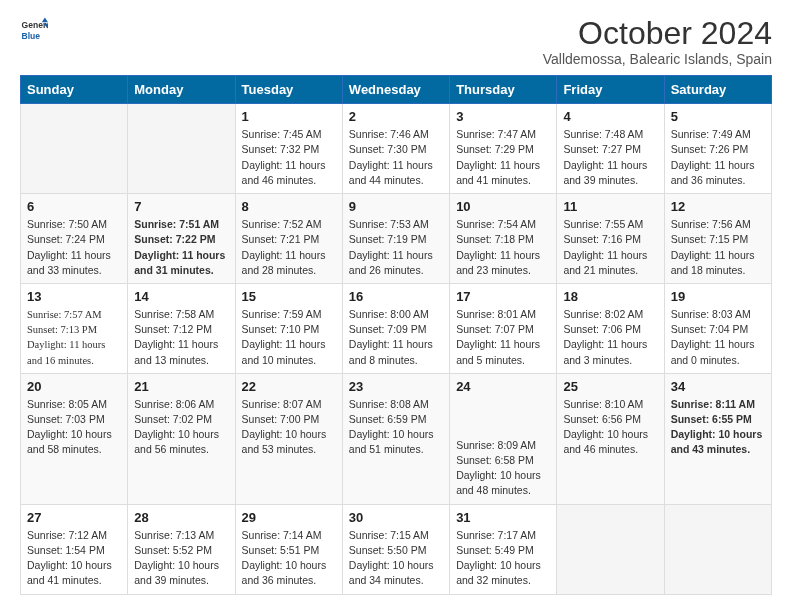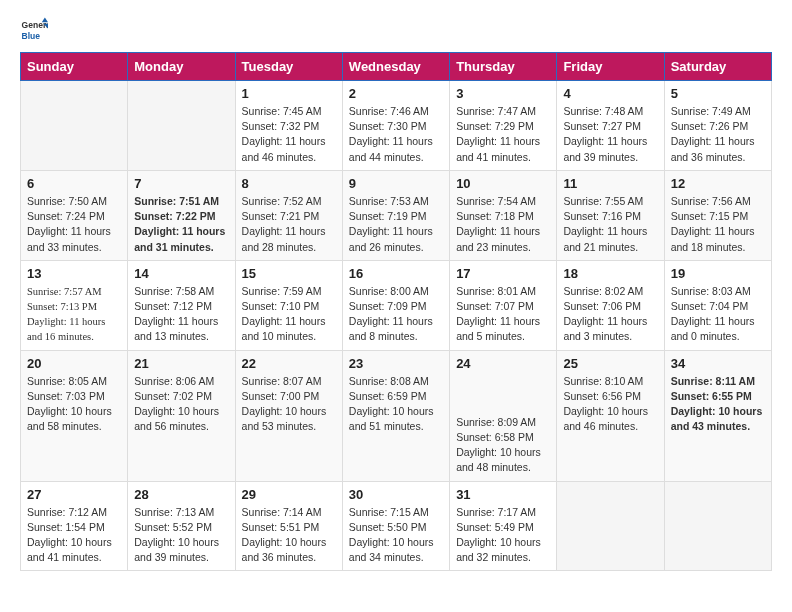--- a/index.html
+++ b/index.html
@@ -40,21 +40,21 @@
     .location {
       font-size: 14px;
       color: #555;
     }
     .calendar {
       width: 100%;
       border-collapse: collapse;
       border: 1px solid #ccc;
     }
     .calendar th {
-      background-color: #be185d;
+      background-color: #0369a1;
       color: #fff;
       font-size: 13px;
       font-weight: bold;
       padding: 6px 6px;
       text-align: left;
       border: 1px solid #2a6bbf;
     }
     .calendar td {
       vertical-align: top;
       border: 1px solid #ddd;
@@ -92,20 +92,24 @@
 <div class="page">
   <div class="header">
     <div class="logo">
       <svg class="logo-icon" viewBox="0 0 36 36">
         <rect x="0" y="0" width="36" height="36" fill="white"></rect>
         <text x="2" y="16" font-size="11" font-weight="bold" fill="#333" font-family="Arial">General</text>
         <text x="2" y="30" font-size="11" font-weight="bold" fill="#1a5fa8" font-family="Arial">Blue</text>
         <polygon points="28,8 36,8 32,2" fill="#1a5fa8"></polygon>
         <polygon points="30,10 36,10 36,16" fill="#1a5fa8"></polygon>
       </svg>
+    </div>
+    <div class="title-block">
+      <div class="month-year">October 2024</div>
+      <div class="location">Valldemossa, Balearic Islands, Spain</div>
     </div>
   </div>
 
   <table class="calendar">
     <thead>
       <tr>
         <th>Sunday</th>
         <th>Monday</th>
         <th>Tuesday</th>
         <th>Wednesday</th>

